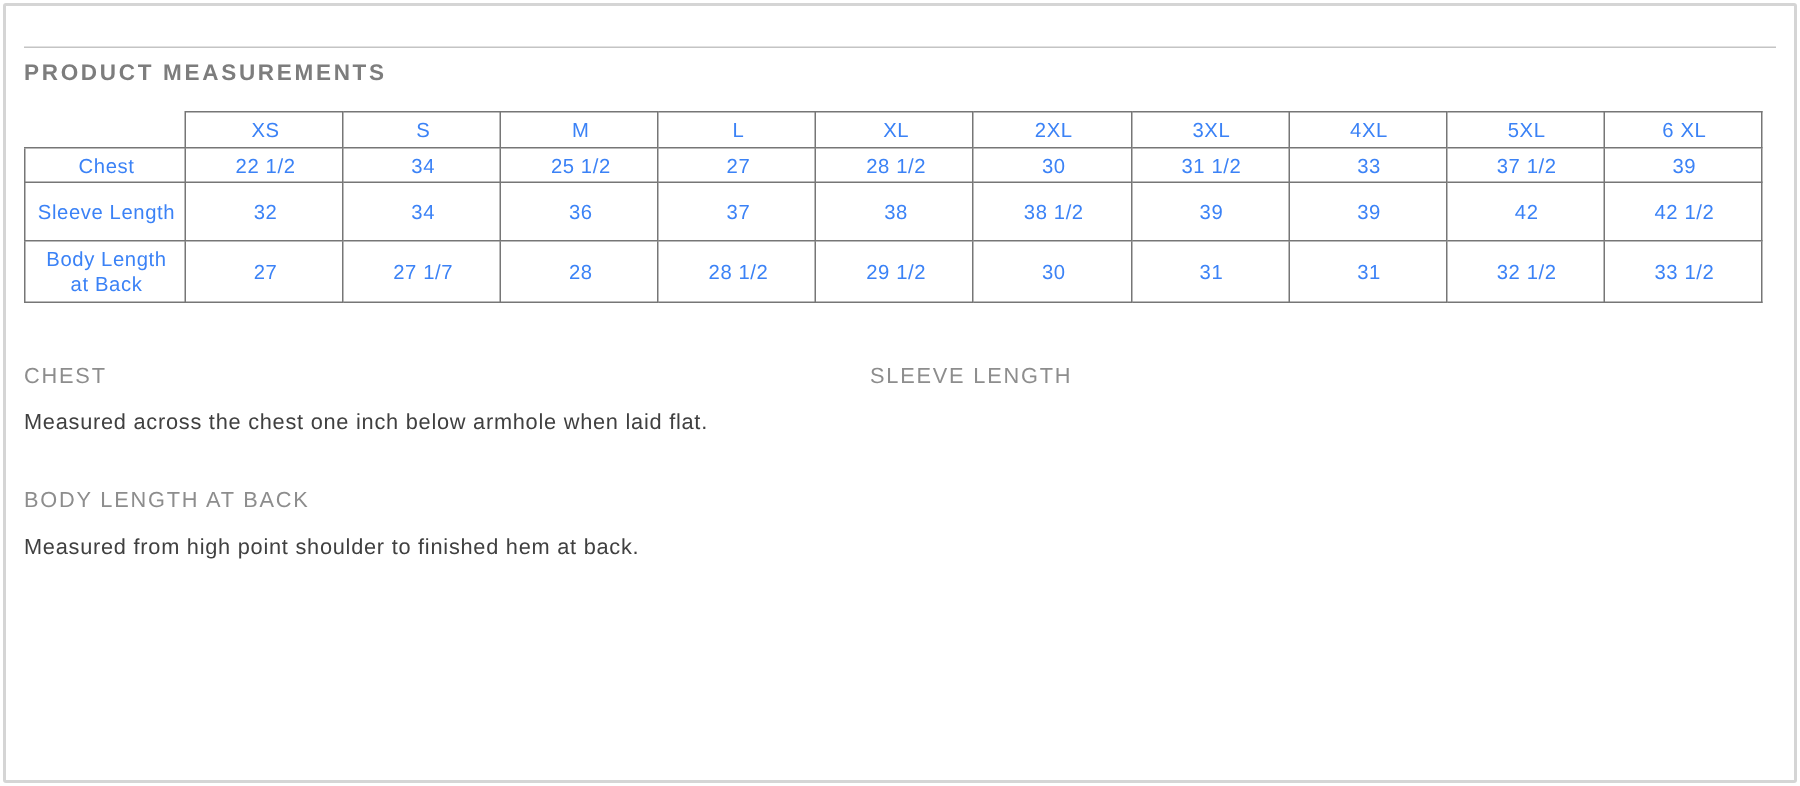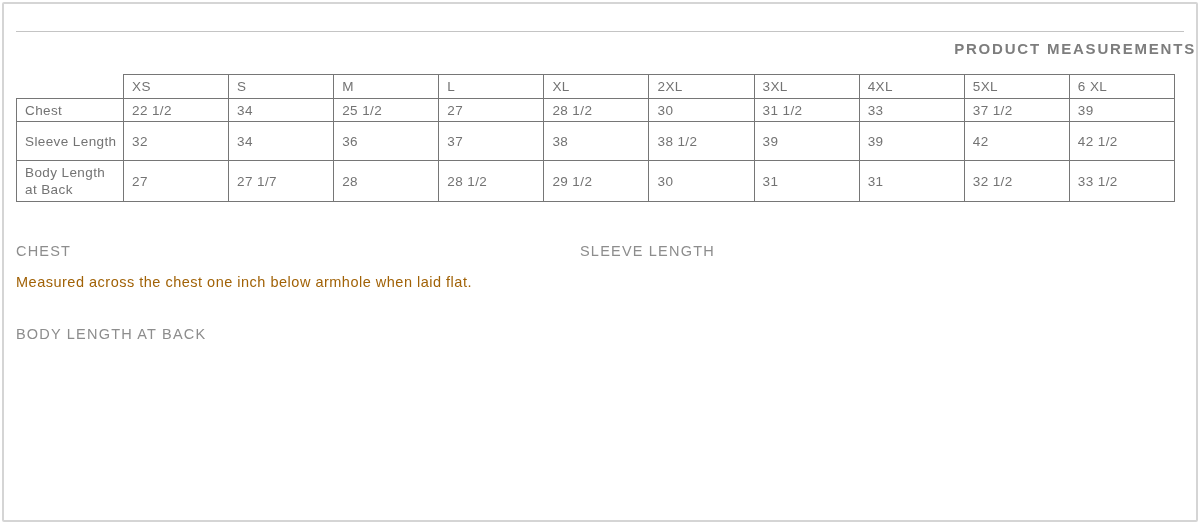--- a/index.html
+++ b/index.html
@@ -33,35 +33,34 @@
     border-top: 1px solid #c4c4c4;
     height: 0;
   }
   .section-heading {
     margin: 9px 0 0 12px;
     font-size: 15px;
     line-height: 15px;
     font-weight: bold;
     color: #7d7d7d;
     letter-spacing: 1.8px;
-    text-align: right;
   }
   table.size-chart {
     margin: 18px 0 0 12px;
     width: 1159px;
     border-collapse: collapse;
     table-layout: fixed;
   }
   table.size-chart td, table.size-chart th {
     border: 1px solid #767676;
     font-size: 13.5px;
     font-weight: normal;
-    color: #737373;
+    color: #3b82f6;
     letter-spacing: 0.4px;
-    text-align: left;
+    text-align: center;
     vertical-align: middle;
     padding: 2px 6px 2px 8px;
     line-height: 17px;
     background: #ffffff;
   }
   table.size-chart td.corner {
     border-top: none;
     border-left: none;
     background: transparent;
   }
@@ -80,21 +79,21 @@
     font-size: 14.5px;
     line-height: 15px;
     font-weight: normal;
     color: #8d8d8d;
     letter-spacing: 1.2px;
   }
   .note-text {
     margin-top: 10px;
     font-size: 14.5px;
     line-height: 27px;
-    color: #a16207;
+    color: #404040;
     letter-spacing: 0.5px;
   }
   .note-sleeve .note-text { max-width: 534px; }
 </style>
 </head>
 <body>
 
 <div class="card">
 
 
@@ -175,16 +174,17 @@
   <div class="notes-grid">
     <div class="note-block note-chest">
       <div class="note-heading">CHEST</div>
       <div class="note-text">Measured across the chest one inch below armhole when laid flat.</div>
     </div>
     <div class="note-block note-sleeve">
       <div class="note-heading">SLEEVE LENGTH</div>
     </div>
     <div class="note-block note-bodylength">
       <div class="note-heading">BODY LENGTH AT BACK</div>
+      <div class="note-text">Measured from high point shoulder to finished hem at back.</div>
     </div>
   </div>
 
 </div>
 
 </body></html>

